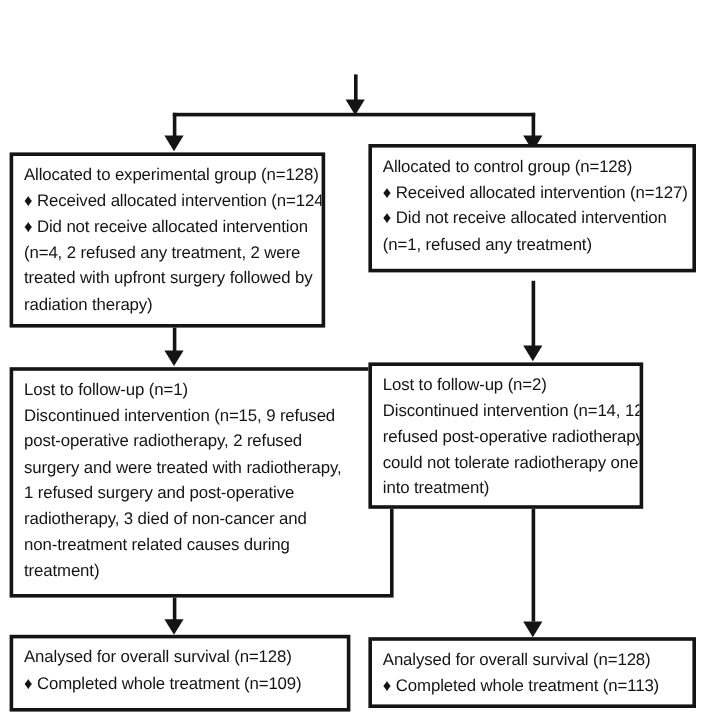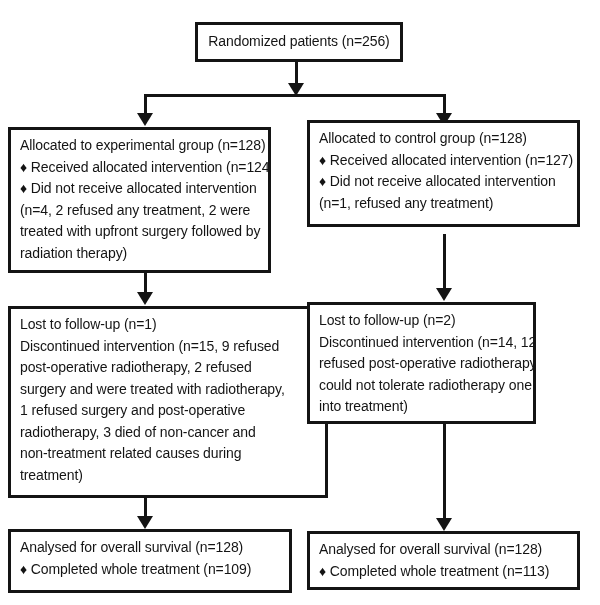--- a/index.html
+++ b/index.html
@@ -52,23 +52,20 @@
     border-left: 8.5px solid transparent;
     border-right: 8.5px solid transparent;
     border-top: 13px solid #141414;
   }
 </style>
 </head>
 <body>
 
 <div class="canvas">
 
-  <div class="fbox title" style="left:195px; top:22px; width:208px; height:40px;">
-    <span>Randomized patients (n=256)</span>
-  </div>
 
   <div class="vline" style="left:295px; top:62px; height:23px;"></div>
   <div class="arrowhead" style="left:288px; top:83px;"></div>
 
   <div class="hline" style="left:144px; top:94px; width:302px;"></div>
 
   <div class="vline" style="left:144px; top:94px; height:21px;"></div>
   <div class="arrowhead" style="left:137px; top:113px;"></div>
 
   <div class="vline" style="left:443px; top:94px; height:21px;"></div>

